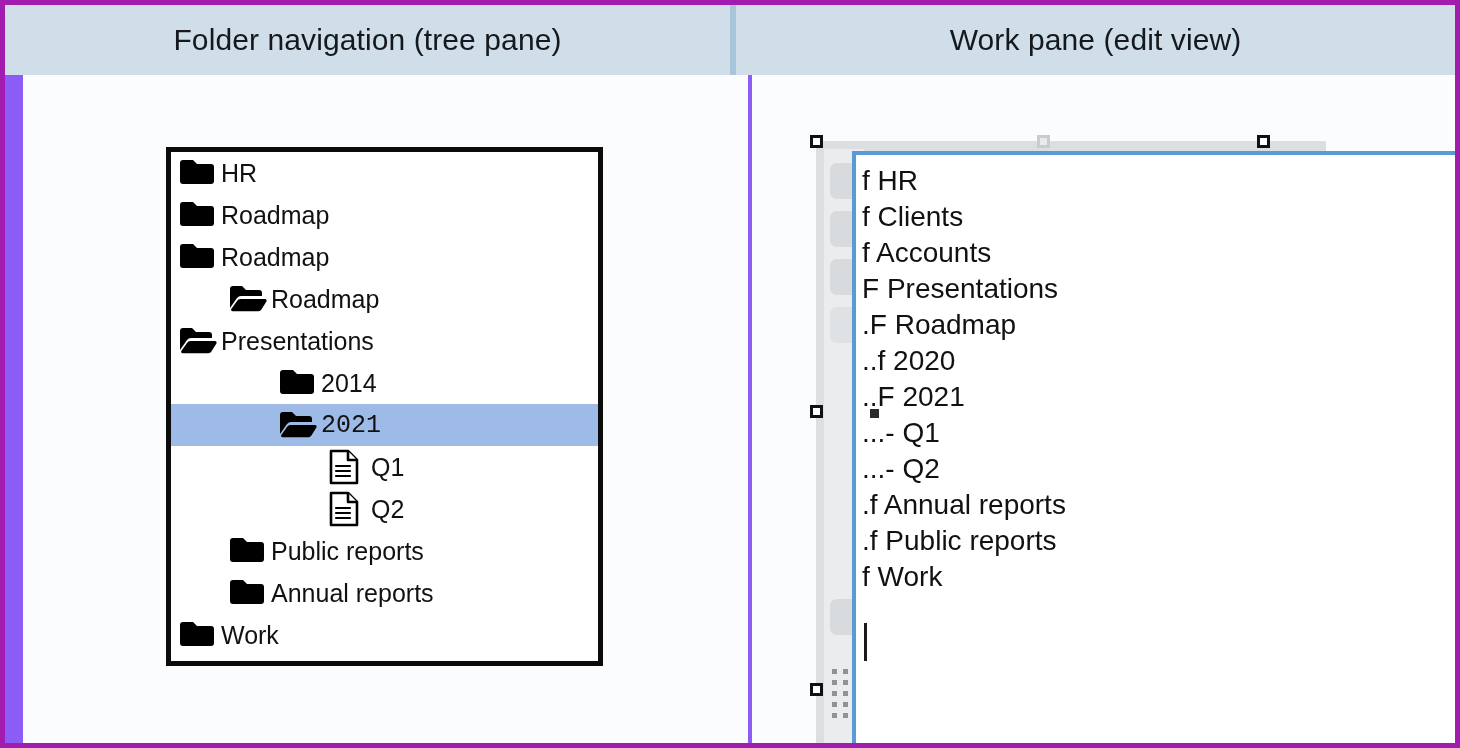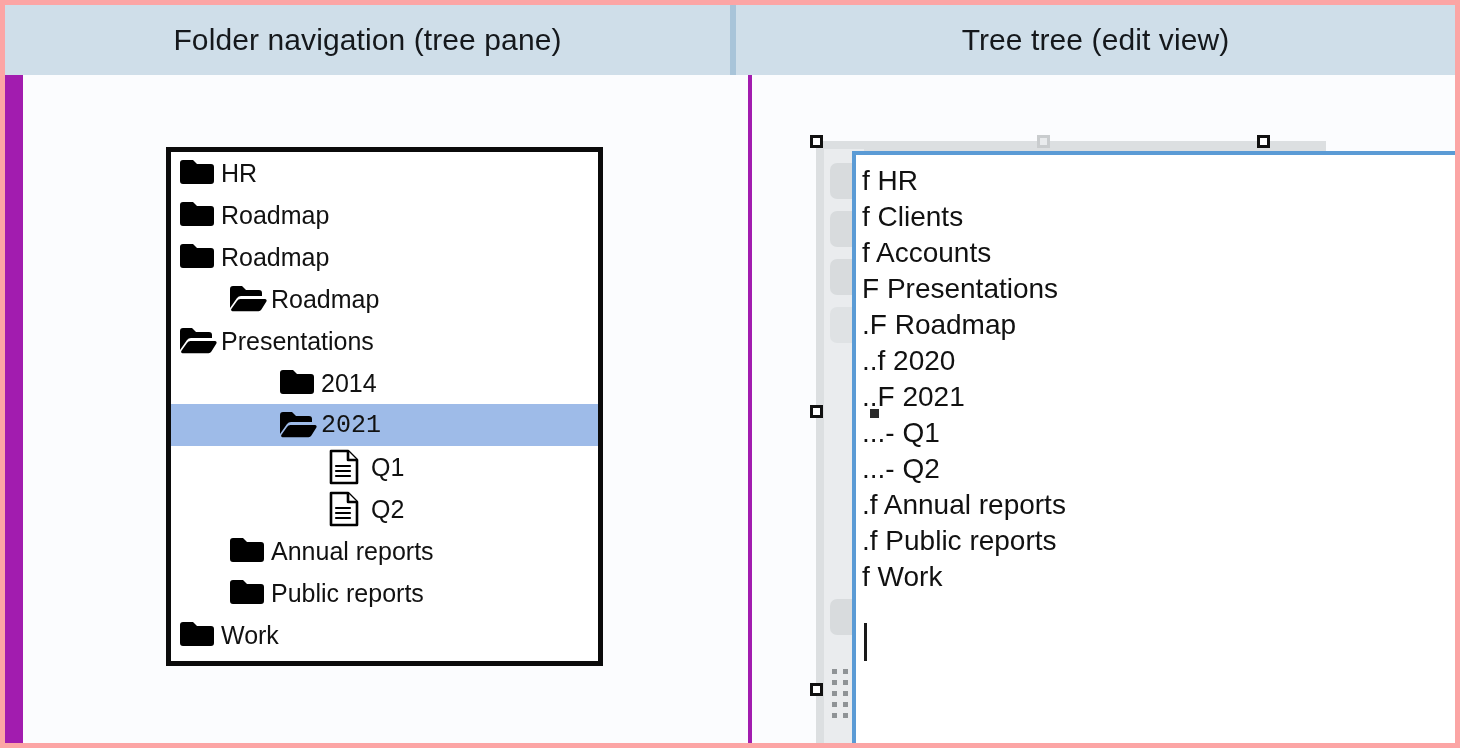--- a/index.html
+++ b/index.html
@@ -9,22 +9,22 @@
   }
   body {
     font-family: "Liberation Sans", sans-serif;
   }
 
   #figure {
     position: relative;
     width: 1460px;
     height: 748px;
     box-sizing: border-box;
-    border: 5px solid #fca5a5;
-    background: #a21caf;
+    border: 5px solid #a21caf;
+    background: #8b5cf6;
     overflow: hidden;
   }
 
   
   .header-band {
     position: absolute;
     top: 0;
     height: 70px;
     background: #cfdee9;
     display: flex;
@@ -201,21 +201,21 @@
 </style>
 </head>
 <body>
 
 <div id="figure">
 
   <div class="header-band header-left">
     <div class="header-title">Folder navigation (tree pane)</div>
   </div>
   <div class="header-band header-right">
-    <div class="header-title">Tree tree (edit view)</div>
+    <div class="header-title">Work pane (edit view)</div>
   </div>
 
   <div class="pane-divider"></div>
 
   <div class="pane-left-body">
     <div class="tree-box" id="tree-box">
         <div class="tree-row">
           <span class="row-indent" style="width: 0px;"></span>
           <span class="tree-icon">
             <svg width="36" height="28" viewBox="0 0 36 28">
@@ -311,30 +311,30 @@
           </span>
           <span class="tree-label">Q2</span>
         </div>
         <div class="tree-row">
           <span class="row-indent" style="width: 50px;"></span>
           <span class="tree-icon">
             <svg width="36" height="28" viewBox="0 0 36 28">
               <path fill="#000" d="M1 4 a3 3 0 0 1 3-3 h10 l4 4 h14 a3 3 0 0 1 3 3 v14 a3 3 0 0 1 -3 3 h-28 a3 3 0 0 1 -3 -3 z"></path>
             </svg>
           </span>
+          <span class="tree-label">Public reports</span>
+        </div>
+        <div class="tree-row">
+          <span class="row-indent" style="width: 50px;"></span>
+          <span class="tree-icon">
+            <svg width="36" height="28" viewBox="0 0 36 28">
+              <path fill="#000" d="M1 4 a3 3 0 0 1 3-3 h10 l4 4 h14 a3 3 0 0 1 3 3 v14 a3 3 0 0 1 -3 3 h-28 a3 3 0 0 1 -3 -3 z"></path>
+            </svg>
+          </span>
           <span class="tree-label">Annual reports</span>
-        </div>
-        <div class="tree-row">
-          <span class="row-indent" style="width: 50px;"></span>
-          <span class="tree-icon">
-            <svg width="36" height="28" viewBox="0 0 36 28">
-              <path fill="#000" d="M1 4 a3 3 0 0 1 3-3 h10 l4 4 h14 a3 3 0 0 1 3 3 v14 a3 3 0 0 1 -3 3 h-28 a3 3 0 0 1 -3 -3 z"></path>
-            </svg>
-          </span>
-          <span class="tree-label">Public reports</span>
         </div>
         <div class="tree-row">
           <span class="row-indent" style="width: 0px;"></span>
           <span class="tree-icon">
             <svg width="36" height="28" viewBox="0 0 36 28">
               <path fill="#000" d="M1 4 a3 3 0 0 1 3-3 h10 l4 4 h14 a3 3 0 0 1 3 3 v14 a3 3 0 0 1 -3 3 h-28 a3 3 0 0 1 -3 -3 z"></path>
             </svg>
           </span>
           <span class="tree-label">Work</span>
         </div>

